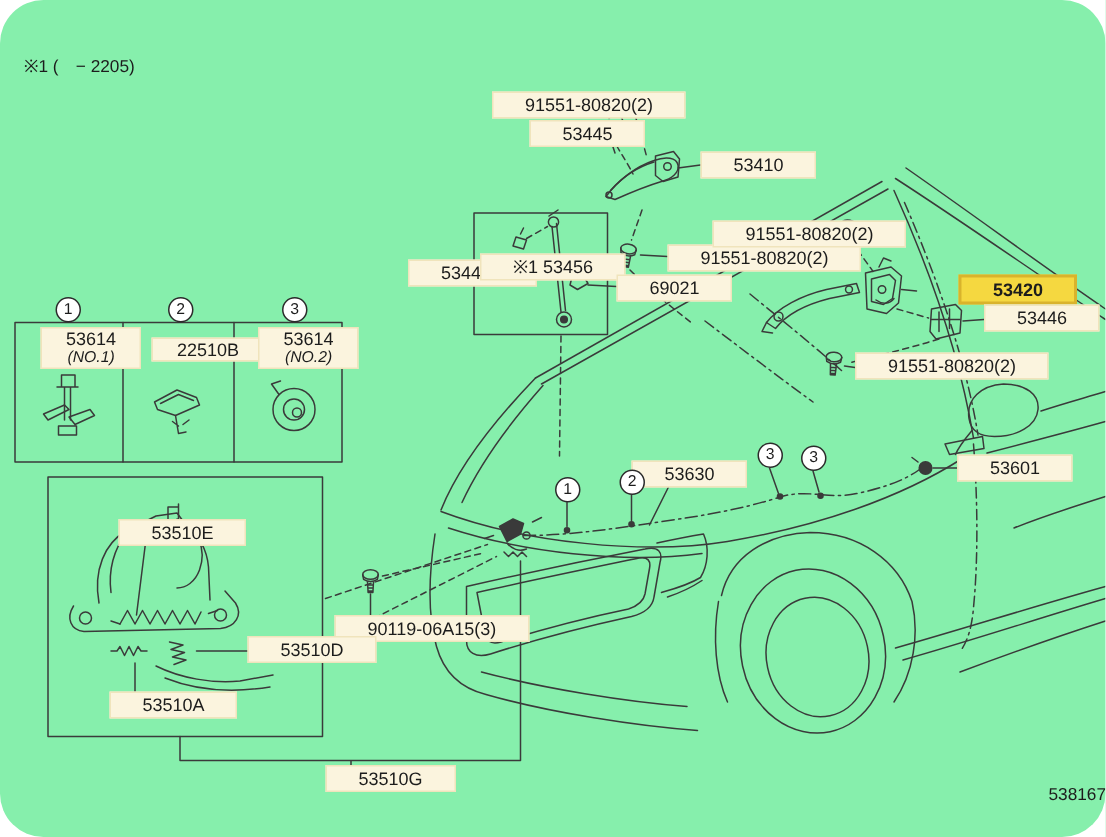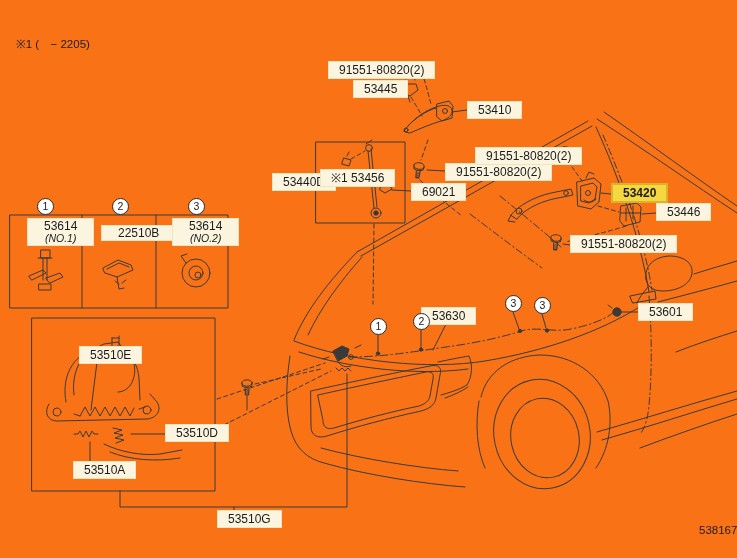--- a/index.html
+++ b/index.html
@@ -1,25 +1,25 @@
 <!DOCTYPE html>
 <html style="--line: #3A3A3A; --label_bg: #FBF4DE; --label_border: #F0E4BC; --highlight_bg: #F5D840; --highlight_border: #D9B32C; --text: #1C1C1C;"><head>
 <meta charset="utf-8">
 <style>
   :root{
     --line:#3A3A3A; --label_bg:#FBF4DE; --label_border:#F0E4BC;
     --highlight_bg:#F5D840; --highlight_border:#D9B32C; --text:#1C1C1C;
   }
   html,body{margin:0;padding:0;background:#fff;}
-  #stage{position:relative;width:737px;height:558px;background:#f97316;overflow:hidden;
-         font-family:"Liberation Sans",sans-serif;color:var(--text);}
+  #stage{position:relative;width:737px;height:558px;background:#86efac;overflow:hidden;
+         font-family:"Liberation Sans",sans-serif;color:var(--text);border-radius:29px;}
   #art{position:absolute;left:0;top:0;}
-  .lbl{position:absolute;font-size:12px;line-height:14px;padding:1px 10px;white-space:nowrap;
+  .lbl{position:absolute;font-size:12px;line-height:14px;padding:1px 21px;white-space:nowrap;
        background:var(--label_bg);border:1px solid var(--label_border);color:var(--text);}
-  .lbl.hl{background:var(--highlight_bg);border:2px solid var(--highlight_border);font-weight:bold;}
+  .lbl.hl{background:var(--highlight_bg);border:2px solid var(--highlight_border);font-weight:bold;margin-left:28px;}
   .plain{position:absolute;font-size:11.5px;white-space:nowrap;color:var(--text);background:transparent;border:none;}
   .co{position:absolute;width:15px;height:15px;border:1.4px solid #2B2B2B;border-radius:50%;
       background:#fff;font-size:10.5px;line-height:15px;text-align:center;}
   .legend-lbl{position:absolute;font-size:12px;line-height:12px;text-align:center;
       background:var(--label_bg);border:1px solid var(--label_border);padding:1px 16px;white-space:nowrap;}
   .legend-lbl .sub{font-size:10.5px;font-style:italic;}
 </style>
 </head>
 <body>
 
@@ -238,20 +238,21 @@
   <div class="lbl" style="left:272px;top:173px">53440D</div>
   <div class="lbl" style="left:320px;top:169px">※1 53456</div>
   <div class="lbl" style="left:411px;top:183px">69021</div>
   <div class="lbl" style="left:445px;top:163px">91551-80820(2)</div>
   <div class="lbl" style="left:475px;top:147px">91551-80820(2)</div>
   <div class="lbl hl" style="left:611px;top:183px">53420</div>
   <div class="lbl" style="left:656px;top:203px">53446</div>
   <div class="lbl" style="left:570px;top:235px">91551-80820(2)</div>
   <div class="lbl" style="left:638px;top:303px">53601</div>
   <div class="lbl" style="left:421px;top:307px">53630</div>
+  <div class="lbl" style="left:223px;top:410px">90119-06A15(3)</div>
   <div class="lbl" style="left:217px;top:510px">53510G</div>
   <div class="lbl" style="left:79px;top:346px">53510E</div>
   <div class="lbl" style="left:165px;top:424px">53510D</div>
   <div class="lbl" style="left:73px;top:461px">53510A</div>
 
   <div class="co" style="left:370px;top:318px">1</div>
   <div class="co" style="left:413px;top:313px">2</div>
   <div class="co" style="left:505px;top:295px">3</div>
   <div class="co" style="left:534px;top:297px">3</div>
 

